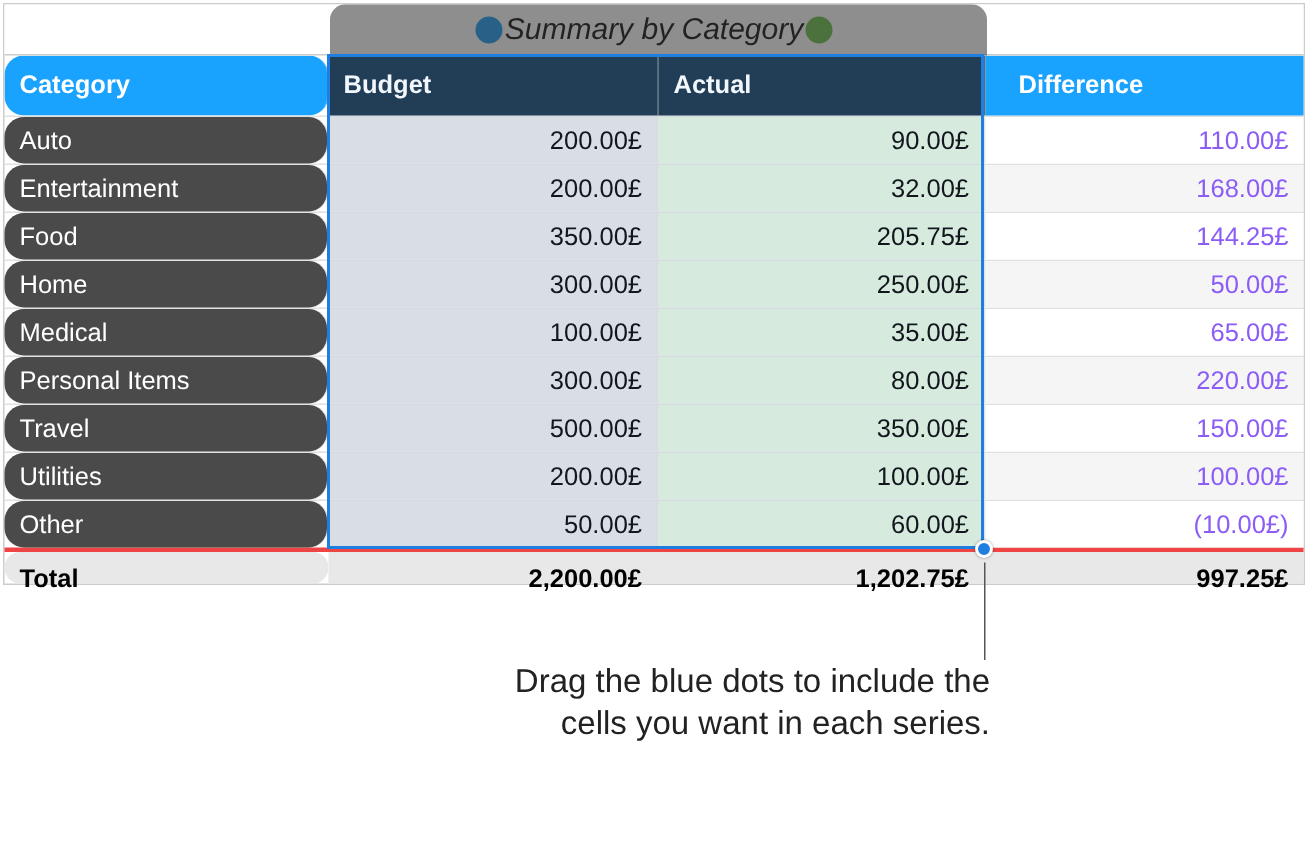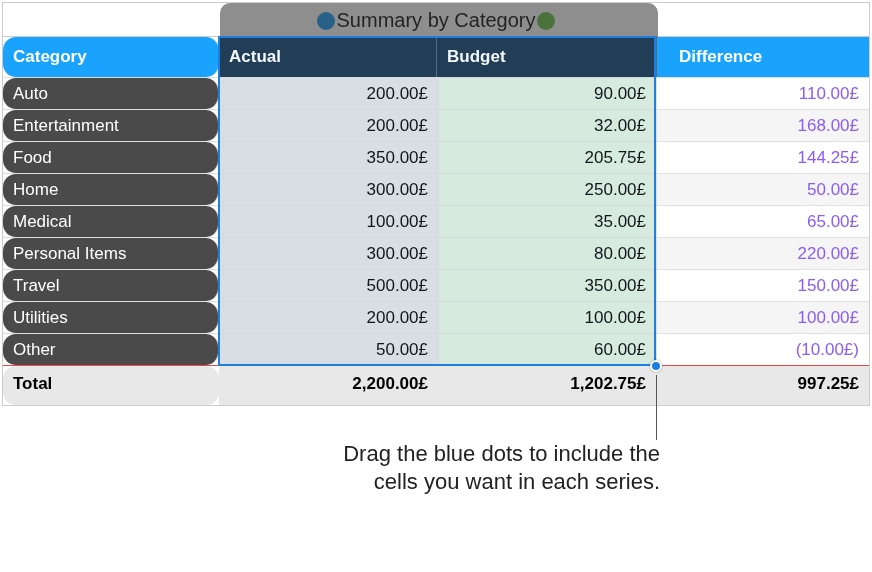--- a/index.html
+++ b/index.html
@@ -21,20 +21,21 @@
   .title-row {
     background: #fff;
     text-align: center;
     font-size: 20px;
     font-weight: 400;
     color: #111;
     height: 34px;
     line-height: 34px;
     border-bottom: 1px solid #ccc;
     position: relative;
+    font-style: italic;
   }
   .title-row .series-dot {
     display: inline-block;
     width: 18px; height: 18px;
     border-radius: 50%;
     vertical-align: -3px;
     margin: 0 2px;
   }
   .series-blue { background: #1e9cf2; }
   .series-green { background: #6cc24a; }
@@ -70,21 +71,21 @@
   .hcell.col-bud  { background: #223a4e; }
   .hcell.col-act  { background: #223a4e; }
   .hcell.col-diff { background: #1aa2ff; }
   .body-rows .cell.col-cat { background: #4a4a4a; color: #fff; }
   .body-rows .cell.col-bud { background: #e5e5e5; color: #111; }
   .body-rows .cell.col-act { background: #e3f2df; color: #111; }
   .body-rows .cell.col-diff{ background: #ffffff; color: #8b5cf6; }
   .body-rows .row.alt .cell.col-diff { background: #f5f5f5; }
   .neg { color: #e02020; }
   
-  .total-row { display: flex; height: 40px; border-top: 1px solid #ef4444; }
+  .total-row { display: flex; height: 24px; border-top: 3px solid #ef4444; }
   .total-row .cell {
     background: #e8e8e8;
     font-weight: 700;
     font-size: 17px;
     line-height: 36px;
     padding: 0 10px;
     border-right: 1px solid #e8e8e8;
   }
   .total-row .cell:last-child { border-right: none; }
   
@@ -127,22 +128,22 @@
 </style>
 </head>
 <body>
 
 <div class="table-wrap">
   <div class="title-row">
     <span class="series-dot series-blue"></span><span>Summary by Category</span><span class="series-dot series-green"></span>
   </div>
   <div class="header-row">
     <div class="hcell col-cat">Category</div>
+    <div class="hcell col-bud" style="text-align:left;">Budget</div>
     <div class="hcell col-act" style="text-align:left;">Actual</div>
-    <div class="hcell col-bud" style="text-align:left;">Budget</div>
     <div class="hcell col-diff" style="text-align:left;">Difference</div>
   </div>
   <div class="body-rows" id="body-rows">
       <div class="row">
         <div class="cell col-cat">Auto</div>
         <div class="cell col-bud">200.00£</div>
         <div class="cell col-act">90.00£</div>
         <div class="cell col-diff">110.00£</div>
       </div>
       <div class="row alt">

